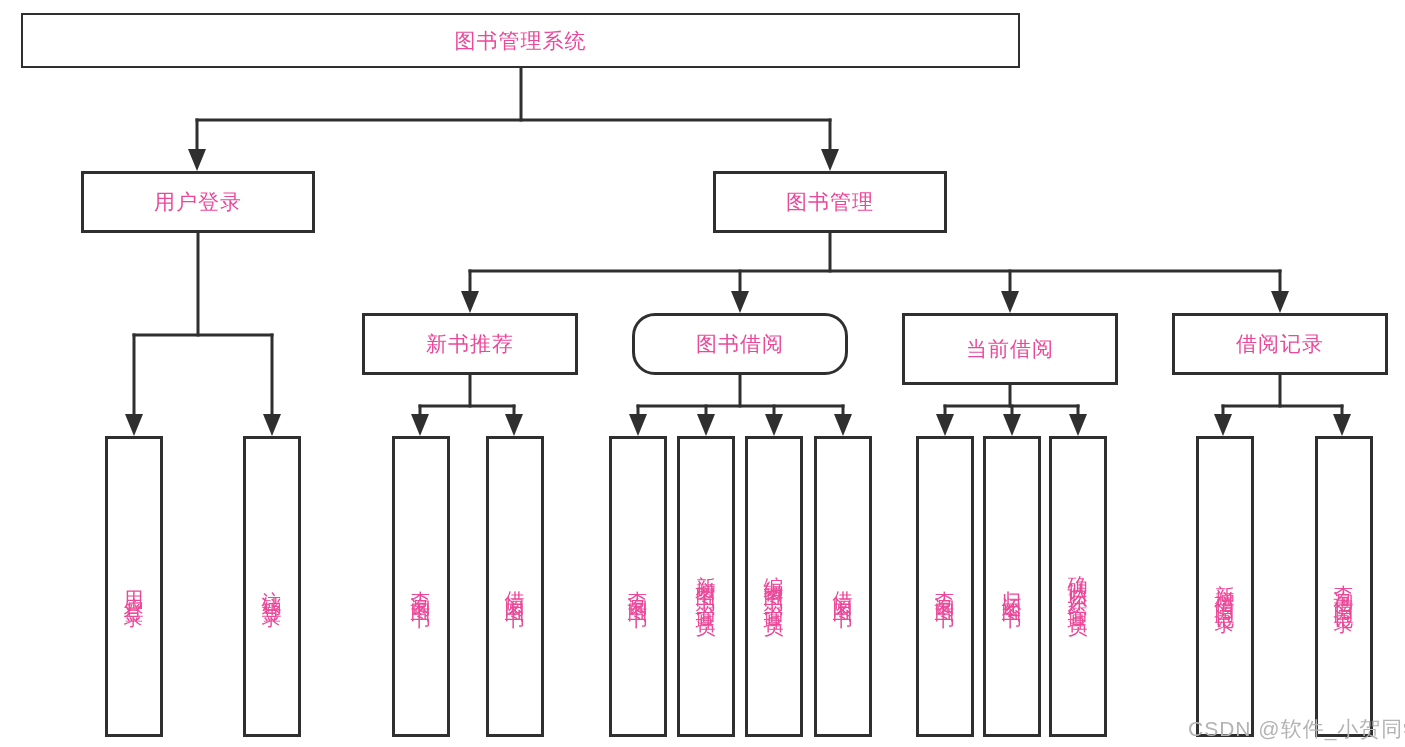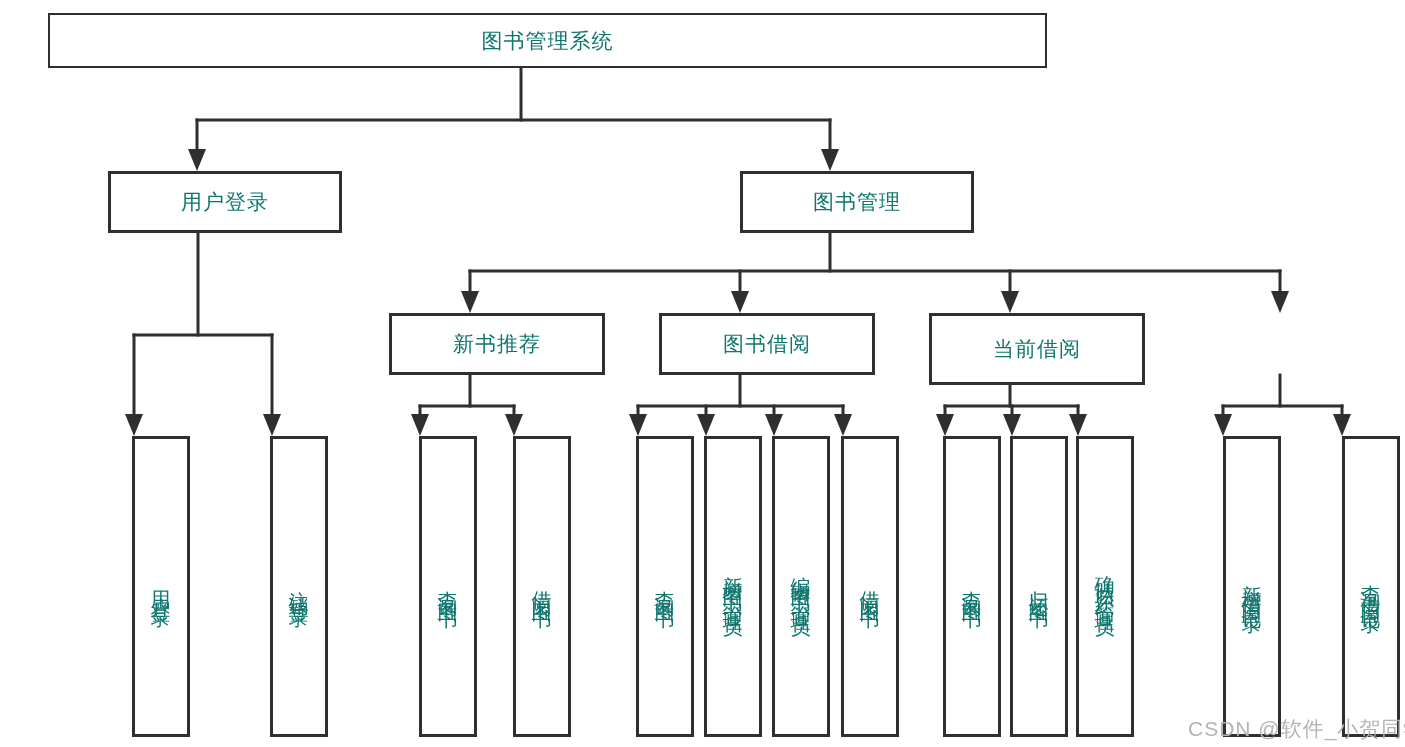--- a/index.html
+++ b/index.html
@@ -24,42 +24,41 @@
     pointer-events: none;
   }
   .node {
     position: absolute;
     box-sizing: border-box;
     border: 3px solid #2f2f2f;
     background: #ffffff;
     display: flex;
     align-items: center;
     justify-content: center;
-    color: #0f766e;
+    color: #ec4899;
     text-align: center;
-    margin-left: 27px;
   }
   .node.hlabel {
     font-size: 21px;
     letter-spacing: 1px;
     white-space: nowrap;
   }
   .node.vlabel {
     font-size: 20px;
     writing-mode: vertical-rl;
     text-orientation: mixed;
     letter-spacing: 6px;
     line-height: 1;
     padding: 8px 0;
   }
   #node-root { left: 21px; top: 13px; width: 999px; height: 55px; border-width: 2px; }
   #node-user-login      { left: 81px;  top: 171px; width: 234px; height: 62px; }
   #node-book-management { left: 713px; top: 171px; width: 234px; height: 62px; }
   #node-new-book-recommend { left: 362px;  top: 313px; width: 216px; height: 62px; }
-  #node-book-borrow        { left: 632px;  top: 313px; width: 216px; height: 62px; }
+  #node-book-borrow        { left: 632px;  top: 313px; width: 216px; height: 62px; border-radius: 23px; }
   #node-current-borrow     { left: 902px;  top: 313px; width: 216px; height: 72px; }
   #node-borrow-records     { left: 1172px; top: 313px; width: 216px; height: 62px; }
   .leaf { top: 436px; height: 301px; width: 58px; }
   #leaf-user-login-action { left: 105px; }
   #leaf-logout-action     { left: 243px; }
   #leaf-nb-query-books    { left: 392px; }
   #leaf-nb-borrow-books   { left: 486px; }
   #leaf-bb-query-books    { left: 609px; }
   #leaf-bb-add-books      { left: 677px; }
   #leaf-bb-edit-books     { left: 745px; }
@@ -148,20 +147,21 @@
   <div class="node hlabel" id="node-user-login">用户登录</div>
 
   <div class="node hlabel" id="node-new-book-recommend">新书推荐</div>
 
   <div class="node hlabel" id="node-book-management">图书管理</div>
 
   <div class="node hlabel" id="node-book-borrow">图书借阅</div>
 
   <div class="node hlabel" id="node-current-borrow">当前借阅</div>
 
+  <div class="node hlabel" id="node-borrow-records">借阅记录</div>
 
   <div class="node vlabel leaf" id="leaf-user-login-action">用户登录</div>
 
   <div class="node vlabel leaf" id="leaf-logout-action">注销登录</div>
 
   <div class="node vlabel leaf" id="leaf-nb-query-books">查询图书</div>
 
   <div class="node vlabel leaf" id="leaf-nb-borrow-books">借阅图书</div>
 
   <div class="node vlabel leaf" id="leaf-bb-query-books">查询图书</div>

